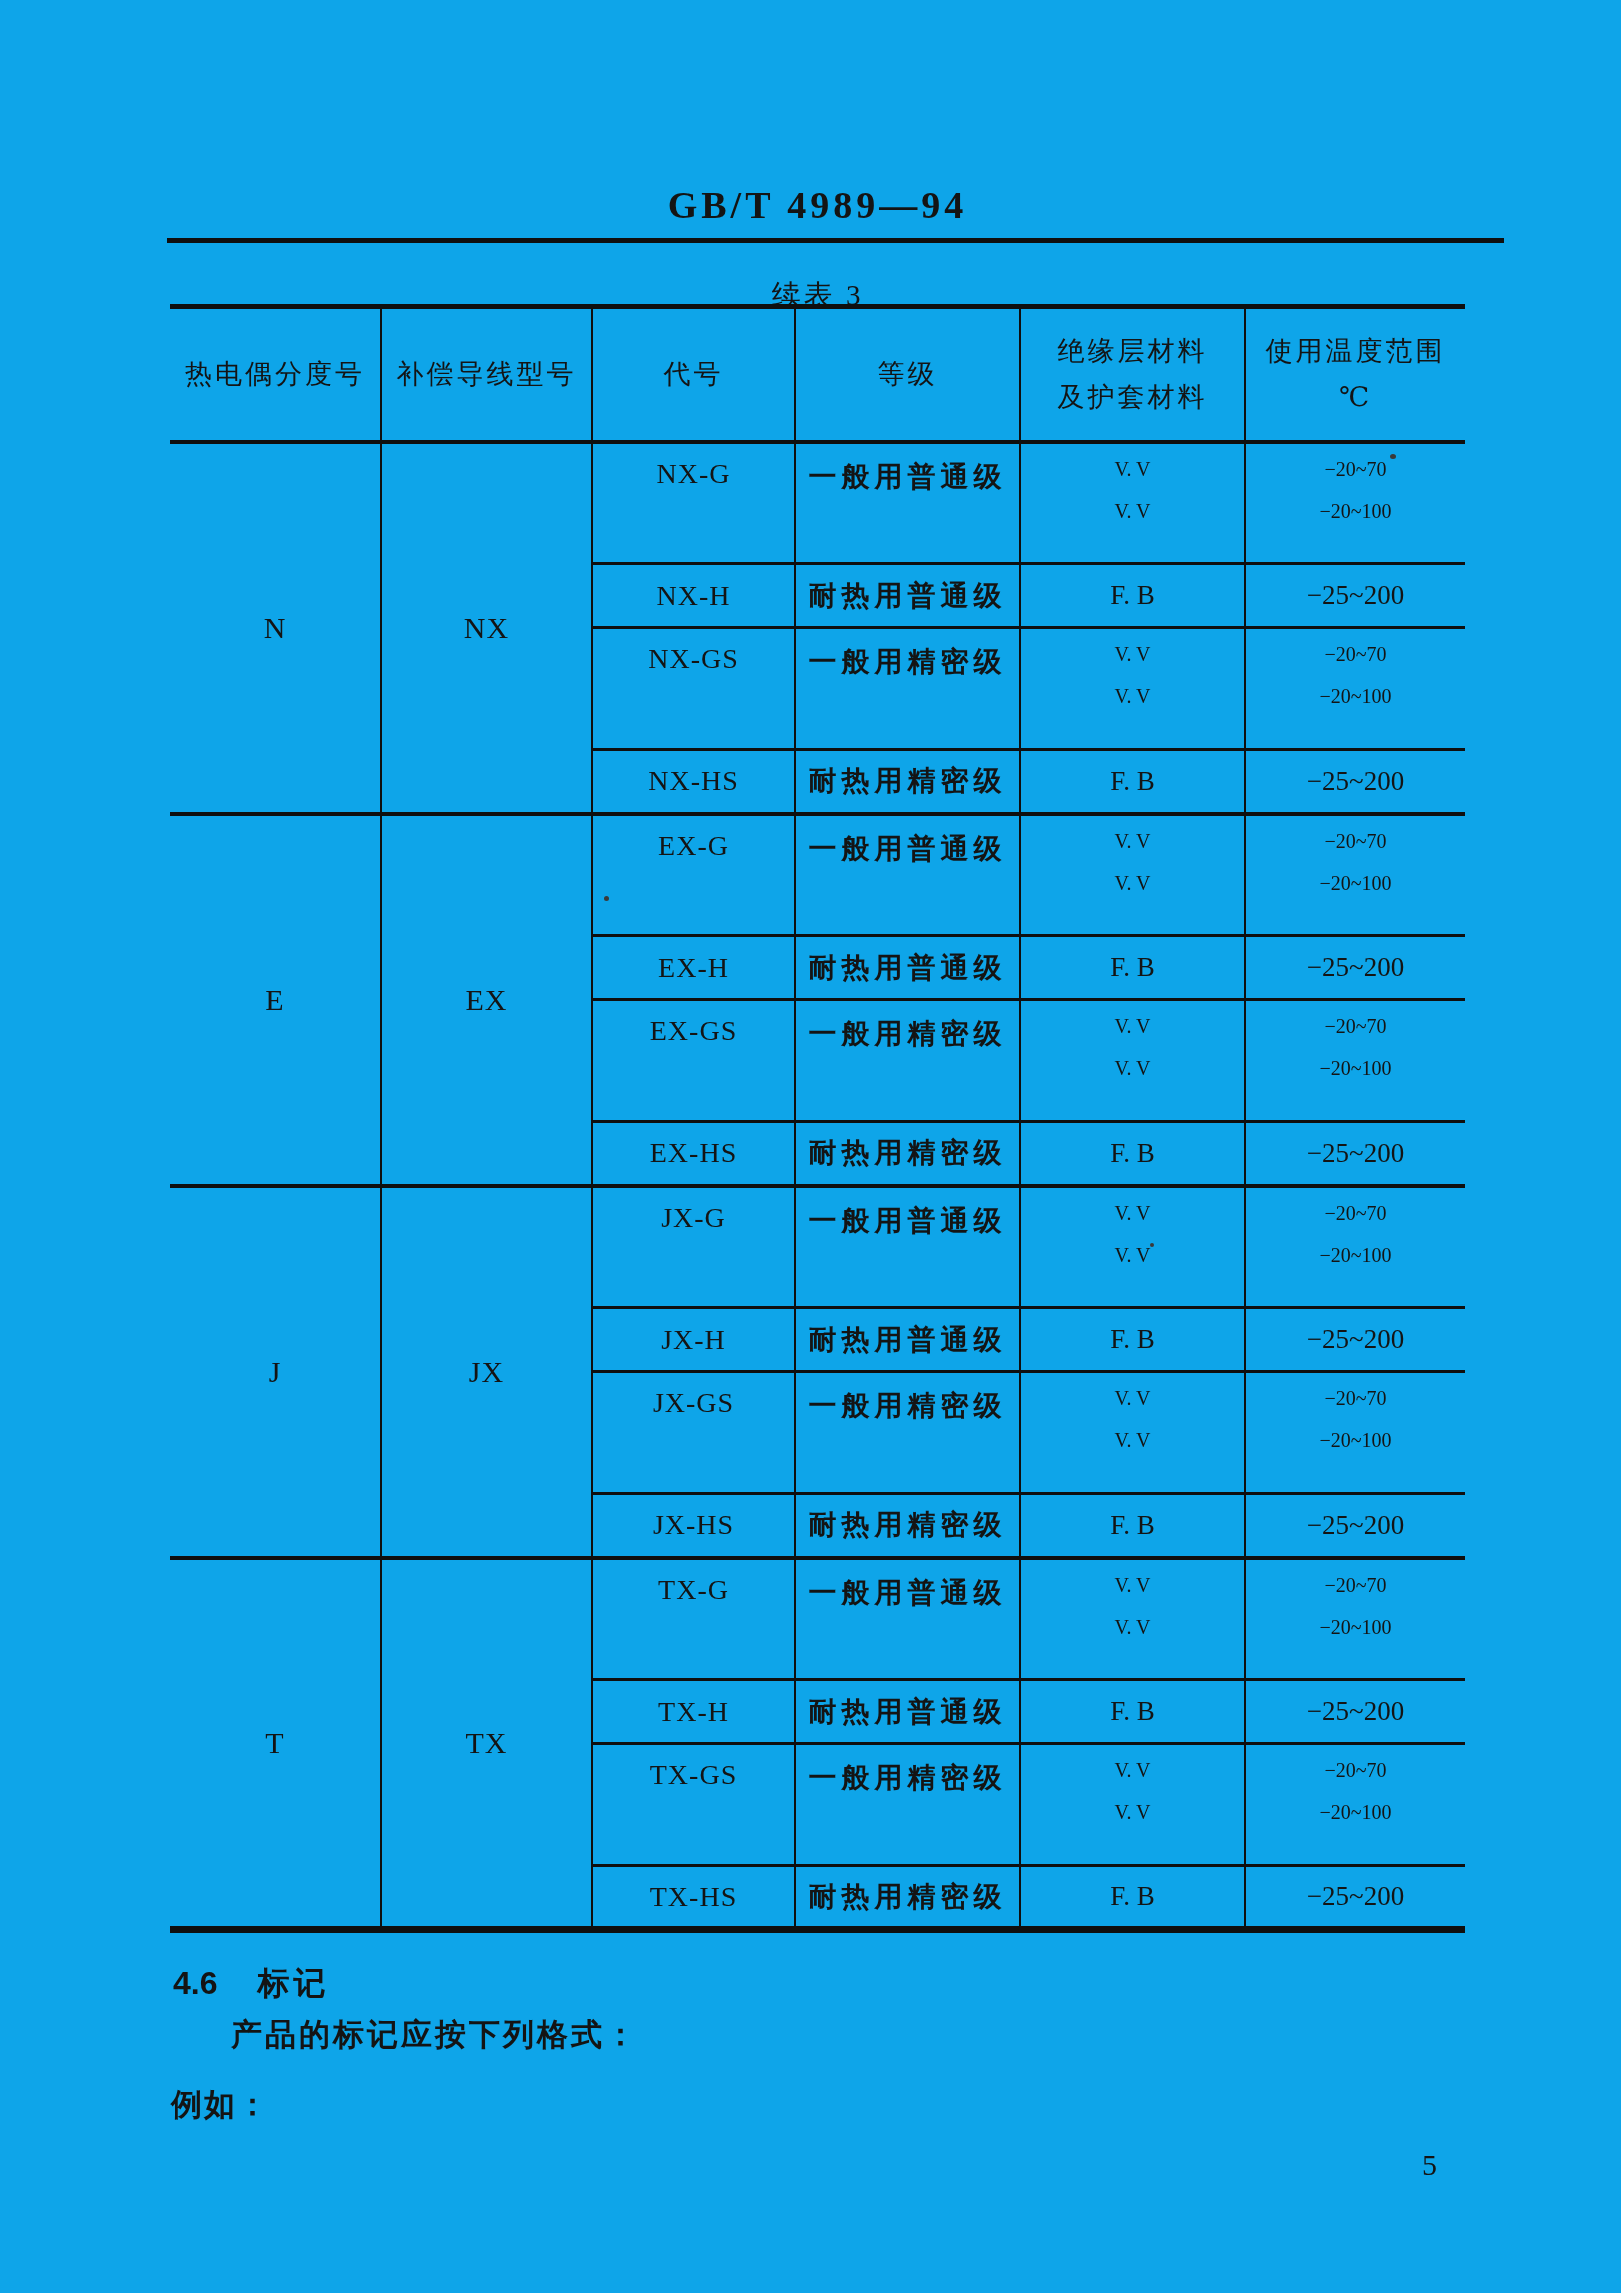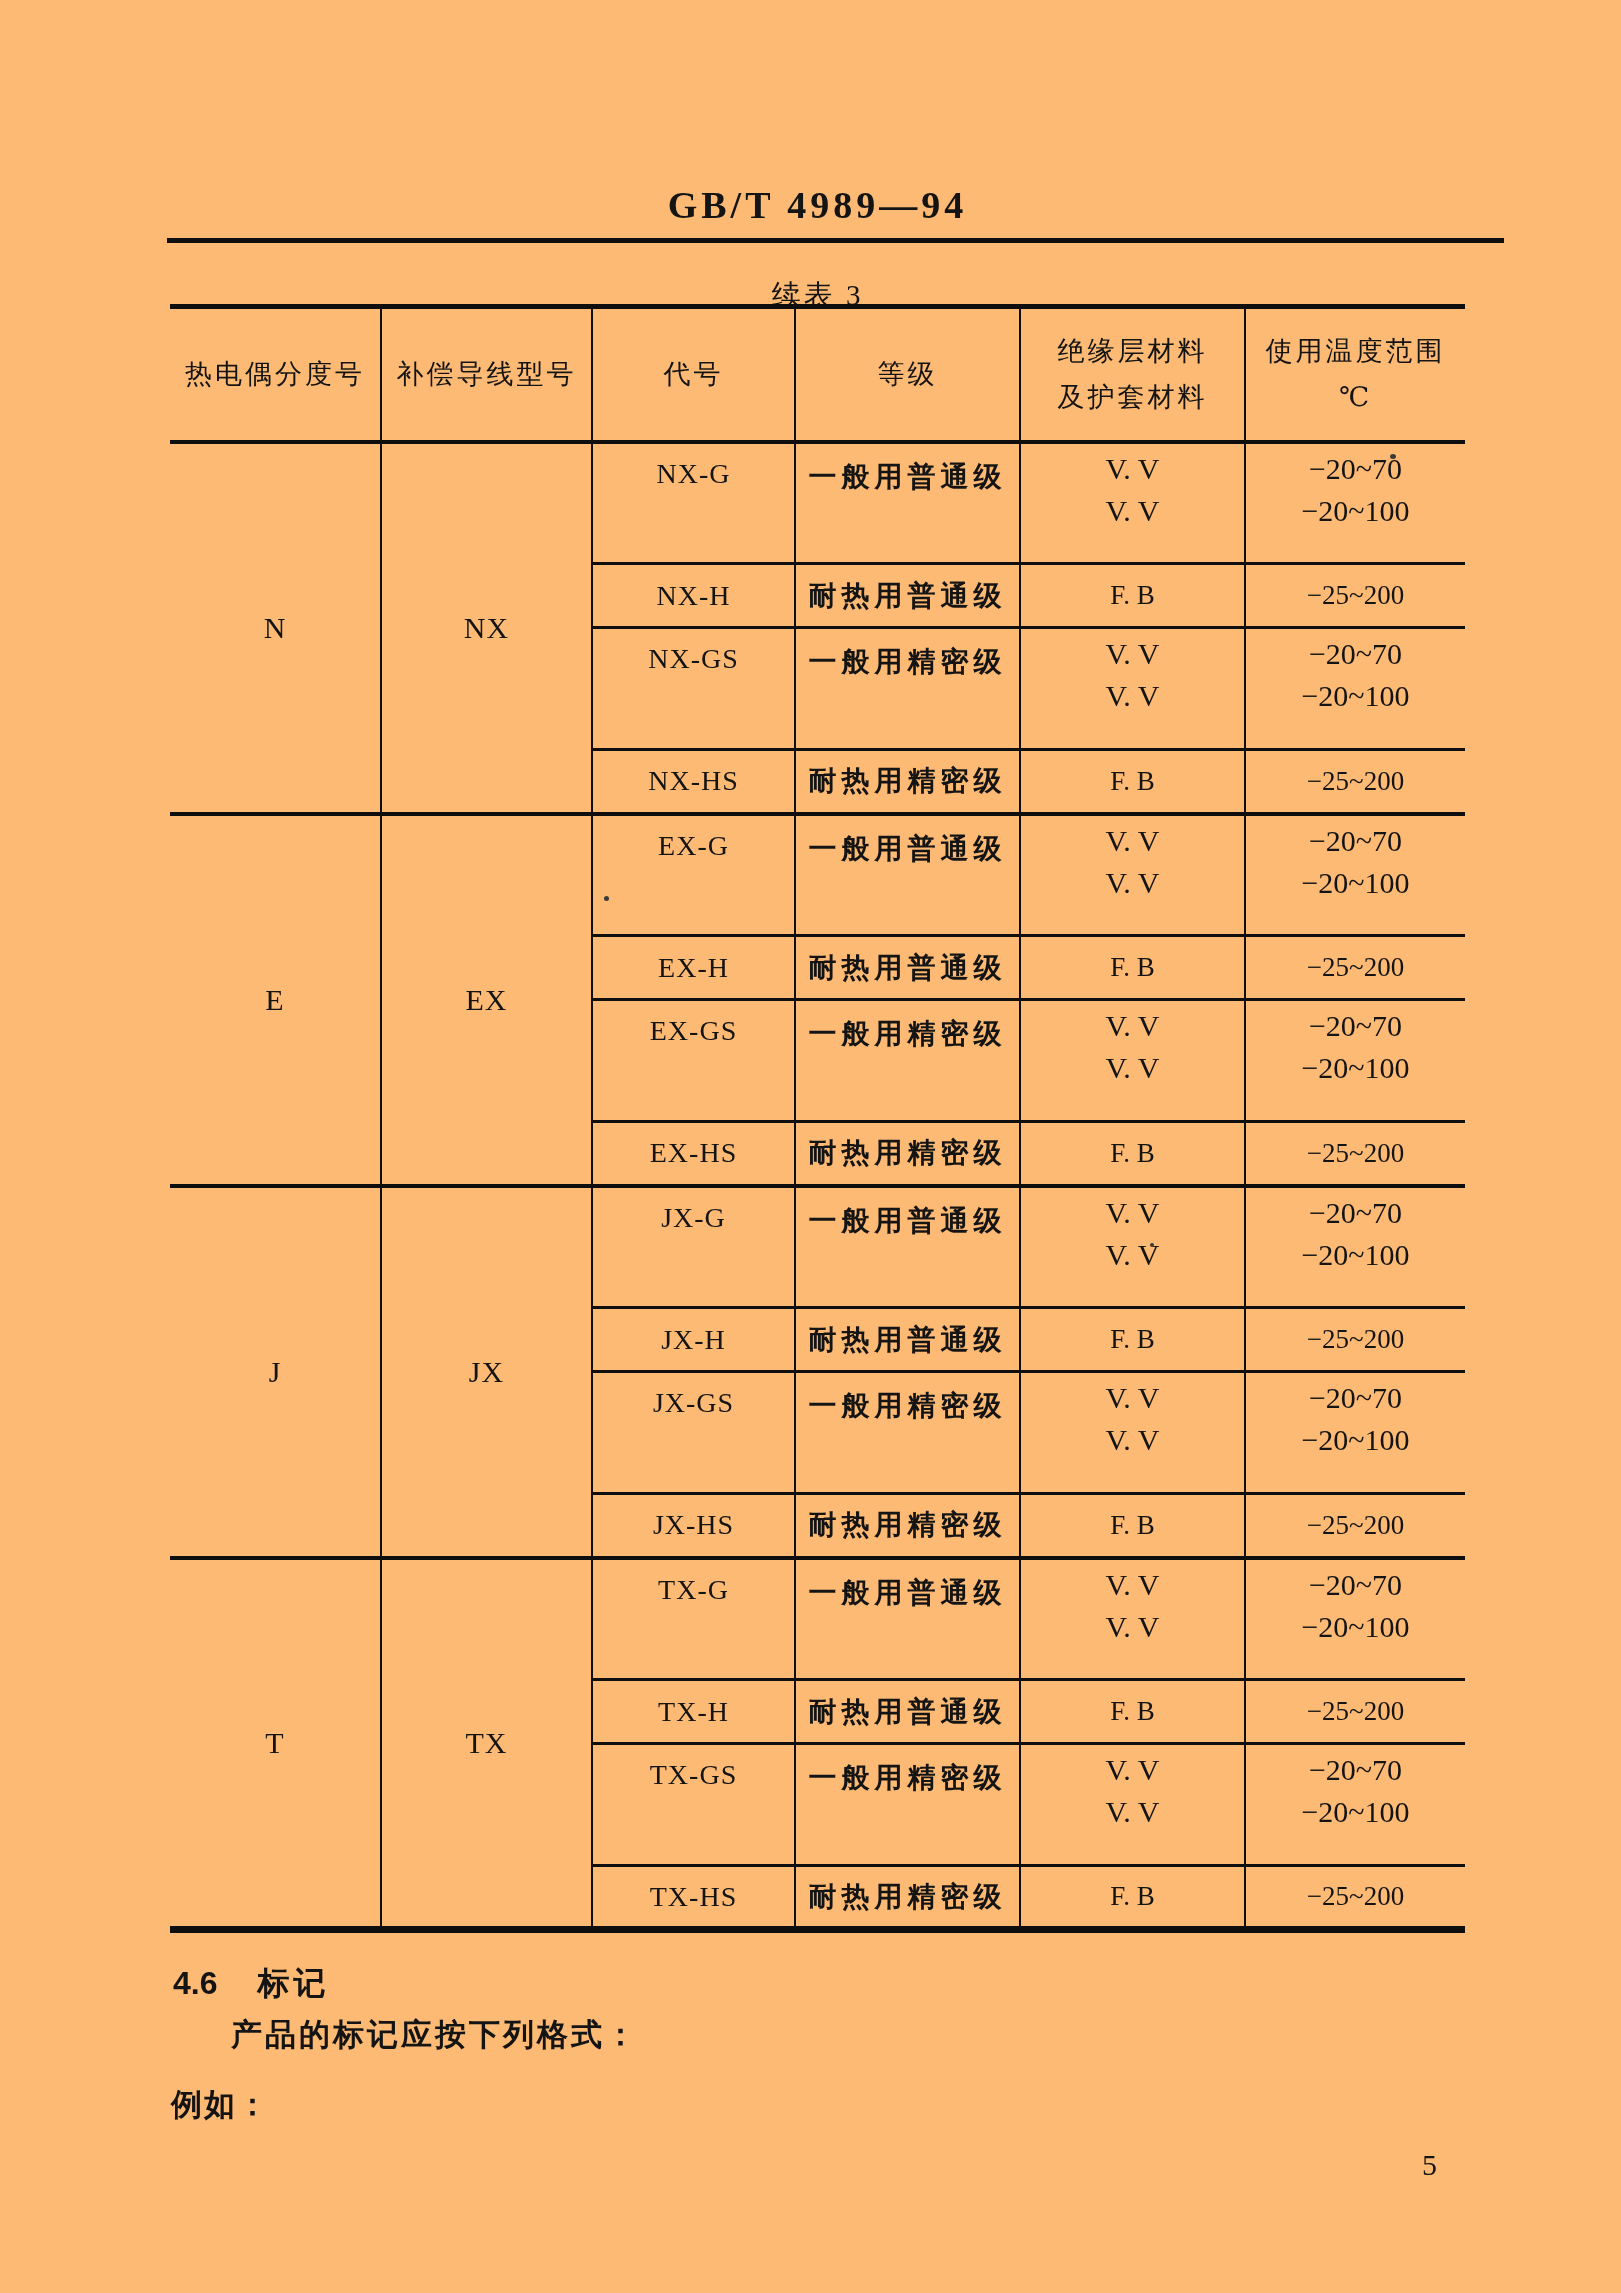--- a/index.html
+++ b/index.html
@@ -1,18 +1,18 @@
 <!DOCTYPE html>
 <html><head>
 <meta charset="utf-8">
 <style>
   :root{ --ink:#141414; --line:#0f0f0f; }
   html,body{ margin:0; padding:0; background:#e8e8e8; }
   .page{
-    position:relative; width:1621px; height:2293px; background:#fdba74;
+    position:relative; width:1621px; height:2293px; background:#0ea5e9;
     font-family:"Liberation Serif","DejaVu Serif",serif; color:var(--ink);
     overflow:hidden;
   }
   .doc-title{
     position:absolute; left:170px; top:183px; width:1295px;
     text-align:center; font-size:38px; font-weight:bold; letter-spacing:4px;
   }
   .title-rule{
     position:absolute; left:167px; top:238px; width:1337px; height:5px;
     background:var(--line);
@@ -38,21 +38,21 @@
   .data-table th .hl{ line-height:46px; }
   tr.rt{ height:122px; }      
   tr.rs{ height:64px; }       
   tr.g > td{ border-top:4px solid var(--line);margin-left:38px; }  
   tr.r > td{ border-top:3px solid var(--line); }  
   td.letter{ font-size:30px; letter-spacing:1px; }
   td.vt{ vertical-align:top; padding-top:14px; }
   td.grade{ letter-spacing:5px; font-weight:600; }
   td.code{ letter-spacing:1px; }
   td.two{ vertical-align:top; padding-top:4px; }
-  td.two .ln{ line-height:42px; font-size:30px; }
+  td.two .ln{ line-height:42px; font-size:20px; }
   td.one .ln{ line-height:normal; font-size:27px; }
   .sec-heading{
     position:absolute; left:173px; top:1962px; font-size:32px; font-weight:bold;
     font-family:"Liberation Sans","DejaVu Sans",sans-serif;
   }
   .sec-heading .sec-title{ margin-left:40px; font-family:"Liberation Serif","DejaVu Serif",serif; letter-spacing:4px; }
   .body-line{
     position:absolute; left:231px; top:2014px; font-size:31px; font-weight:600; letter-spacing:3px;
   }
   .example-label{

